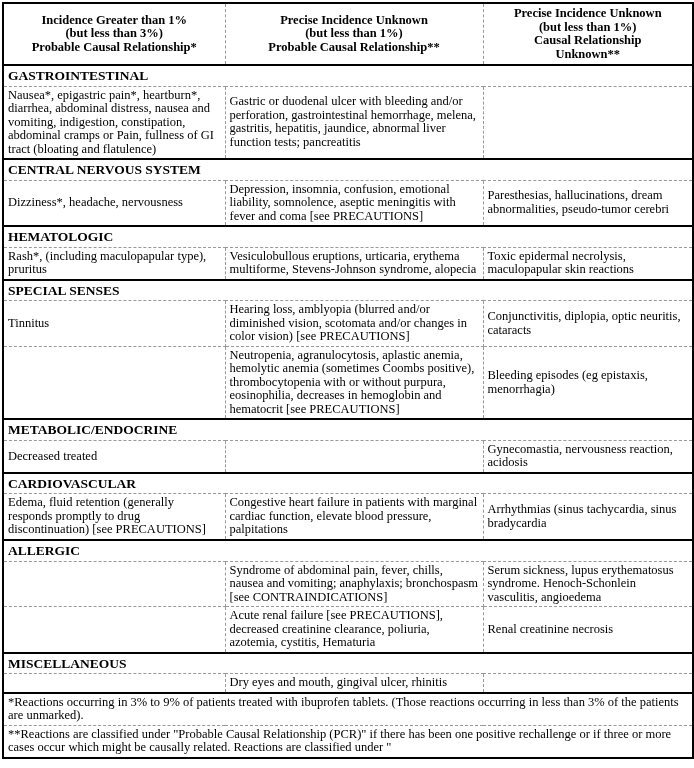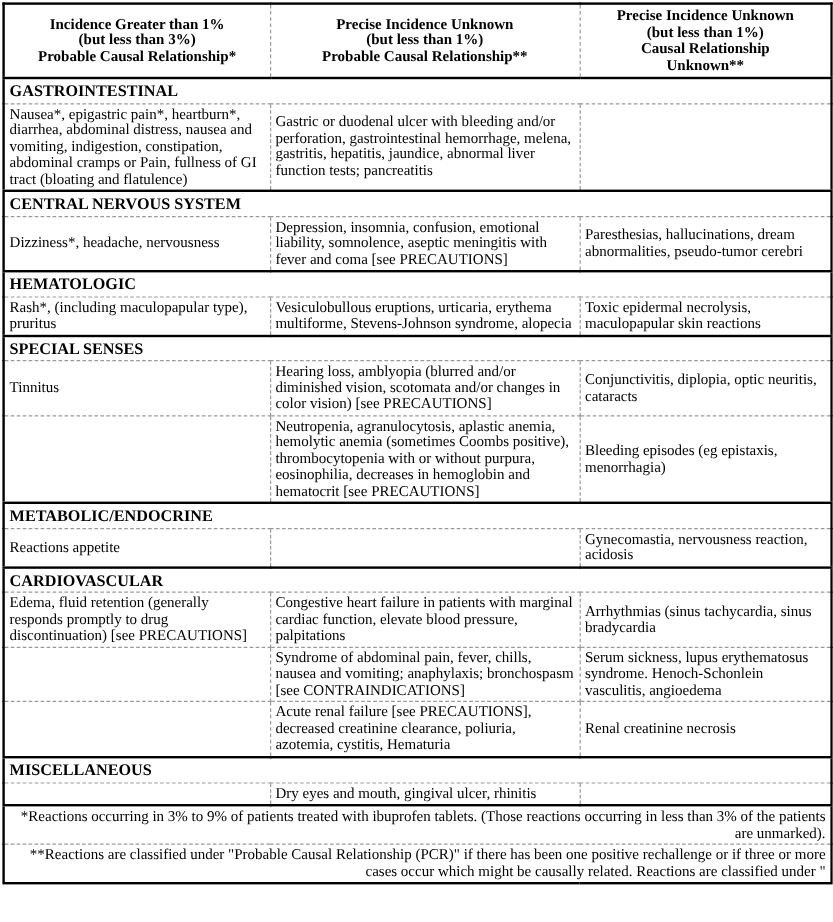--- a/index.html
+++ b/index.html
@@ -44,21 +44,20 @@
     border-left: 1px dashed #999999;
     border-right: 1px dashed #999999;
     padding: 3px 4px 2px 4px;
   }
   tr.data-row td {
     vertical-align: middle;
   }
   tr.footnote-row td {
     padding: 2px 4px;
     vertical-align: top;
-    text-align: right;
   }
   tr.footnote-row.first td {
     border-top: 2px solid #000000;
   }
   tr.footnote-row.second td {
     border-top: 1px dashed #999999;
     border-bottom: 2px solid #000000;
   }
 </style>
 </head>
@@ -123,34 +122,37 @@
       <tr class="data-row">
         <td></td>
         <td>Neutropenia, agranulocytosis, aplastic anemia, hemolytic anemia (sometimes Coombs positive), thrombocytopenia with or without purpura, eosinophilia, decreases in hemoglobin and hematocrit [see PRECAUTIONS]</td>
         <td>Bleeding episodes (eg epistaxis, menorrhagia)</td>
       </tr>
 
       <tr class="section-row">
         <td colspan="3">METABOLIC/ENDOCRINE</td>
       </tr>
       <tr class="data-row">
-        <td>Reactions appetite</td>
+        <td>Decreased treated</td>
         <td></td>
         <td>Gynecomastia, nervousness reaction, acidosis</td>
       </tr>
 
       <tr class="section-row">
         <td colspan="3">CARDIOVASCULAR</td>
       </tr>
       <tr class="data-row">
         <td>Edema, fluid retention (generally responds promptly to drug discontinuation) [see PRECAUTIONS]</td>
         <td>Congestive heart failure in patients with marginal cardiac function, elevate blood pressure, palpitations</td>
         <td>Arrhythmias (sinus tachycardia, sinus bradycardia</td>
       </tr>
 
+      <tr class="section-row">
+        <td colspan="3">ALLERGIC</td>
+      </tr>
       <tr class="data-row">
         <td></td>
         <td>Syndrome of abdominal pain, fever, chills, nausea and vomiting; anaphylaxis; bronchospasm [see CONTRAINDICATIONS]</td>
         <td>Serum sickness, lupus erythematosus syndrome. Henoch-Schonlein vasculitis, angioedema</td>
       </tr>
 
       <tr class="data-row">
         <td></td>
         <td>Acute renal failure [see PRECAUTIONS], decreased creatinine clearance, poliuria, azotemia, cystitis, Hematuria</td>
         <td>Renal creatinine necrosis</td>

